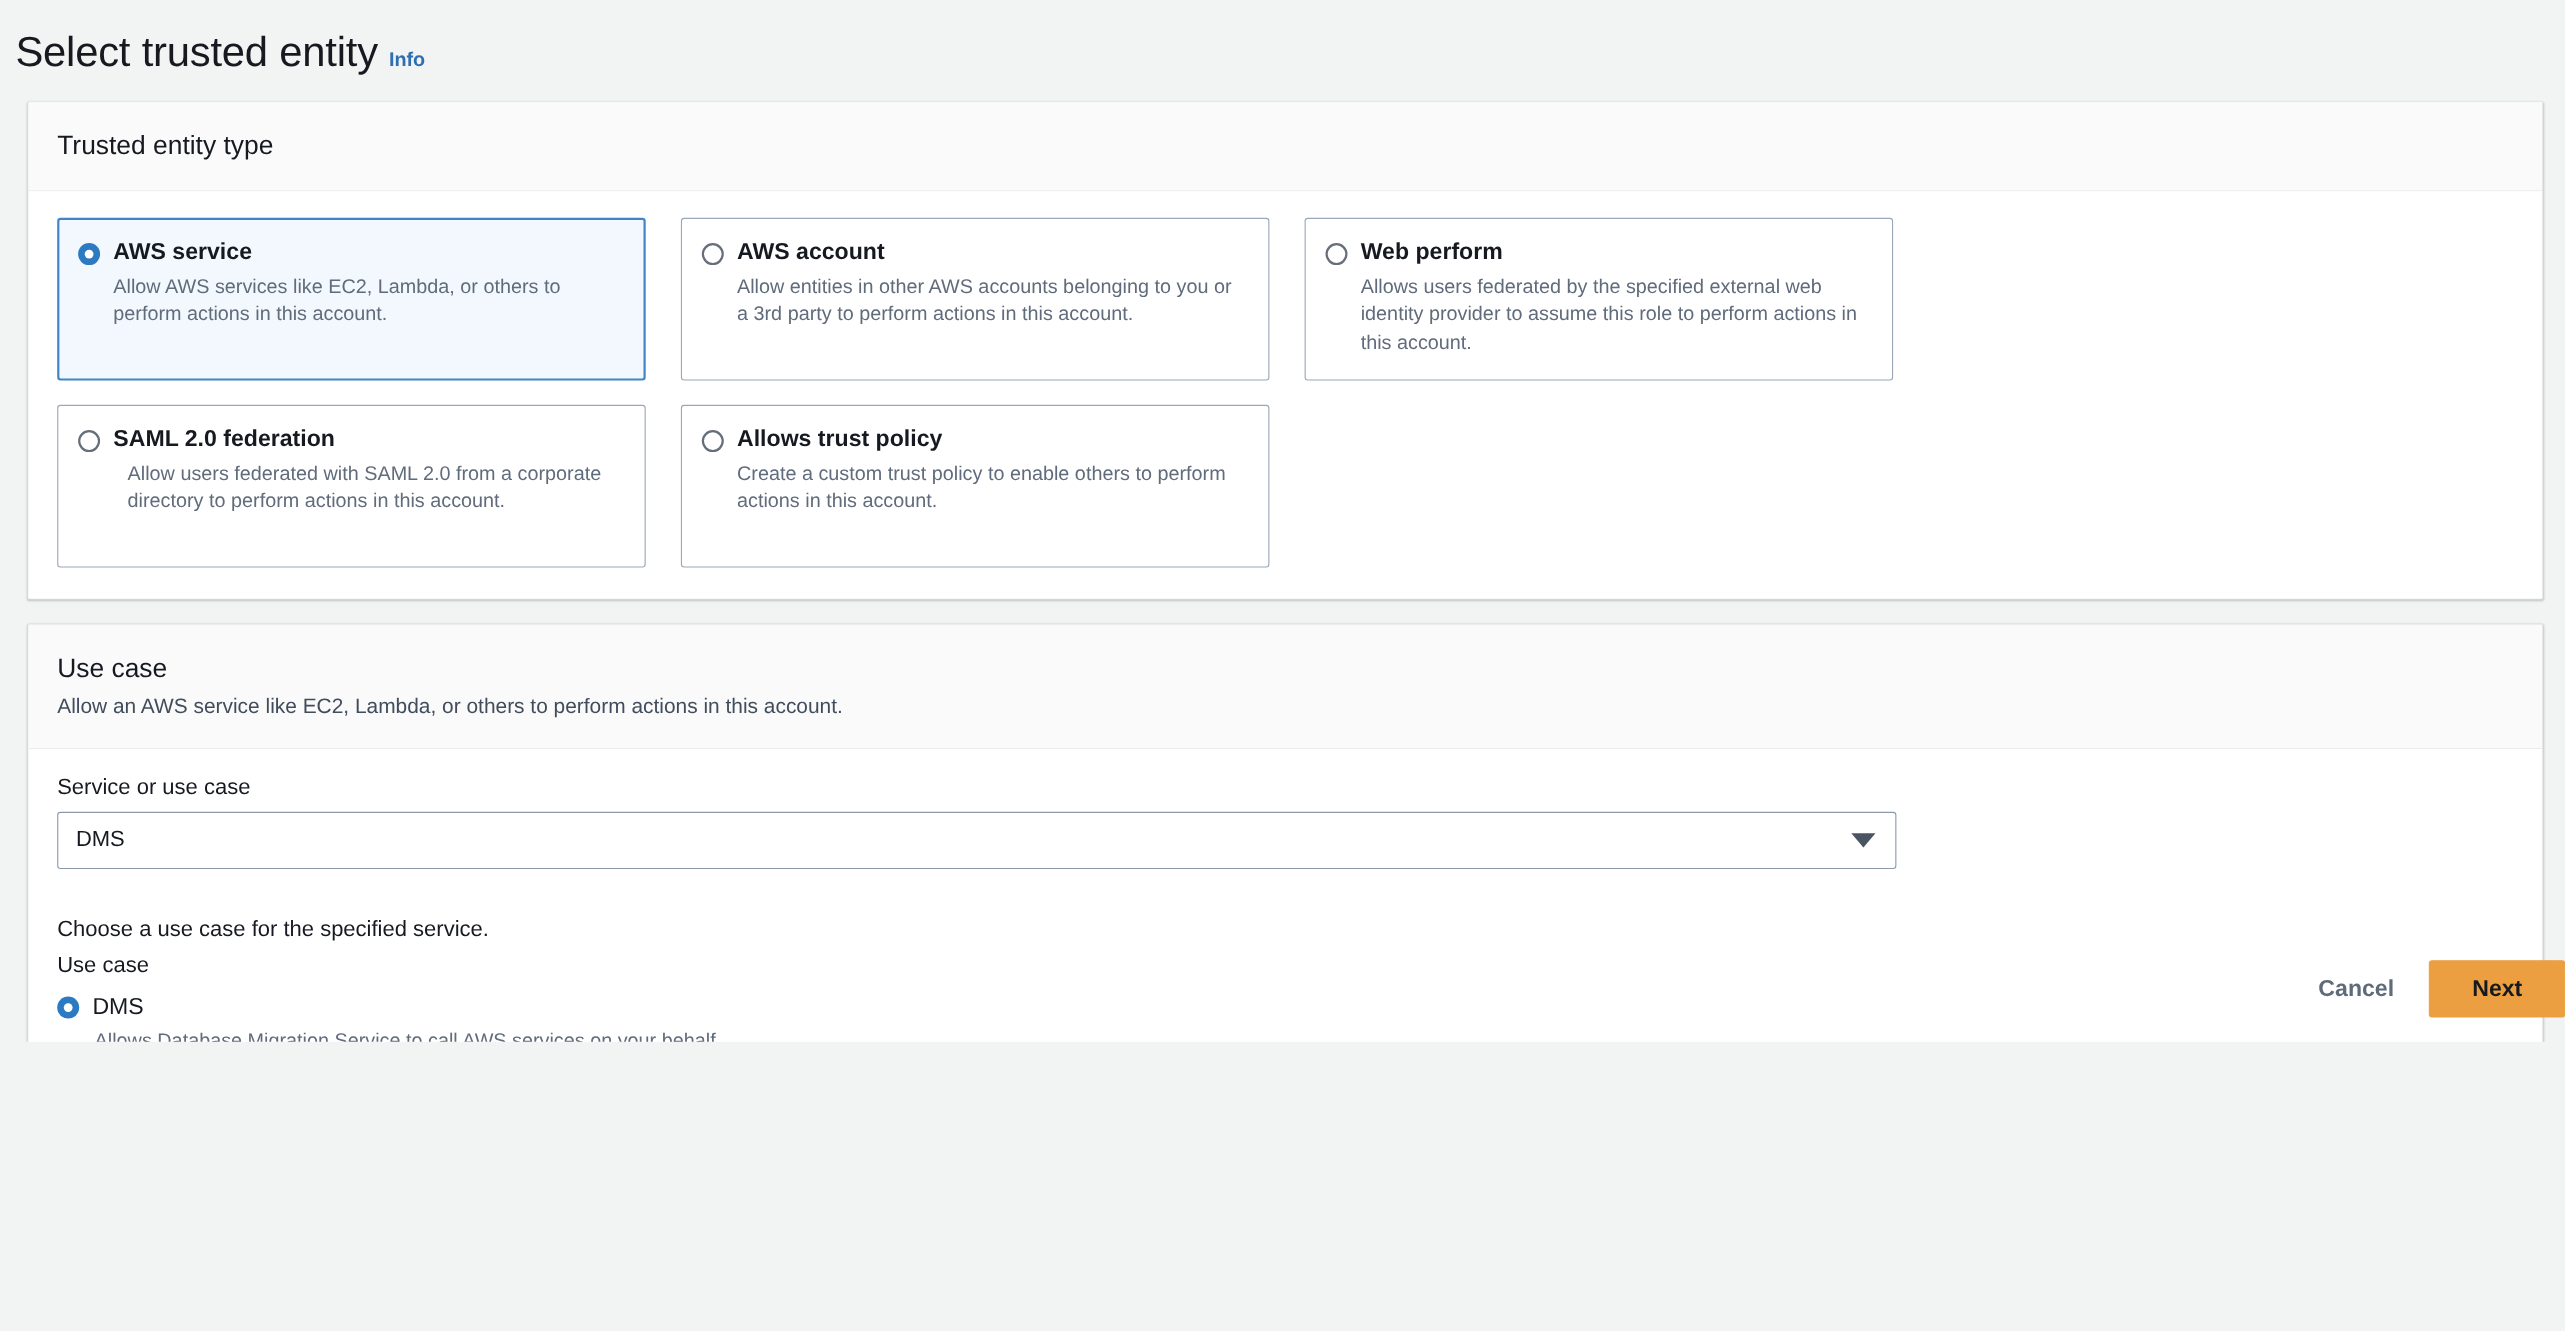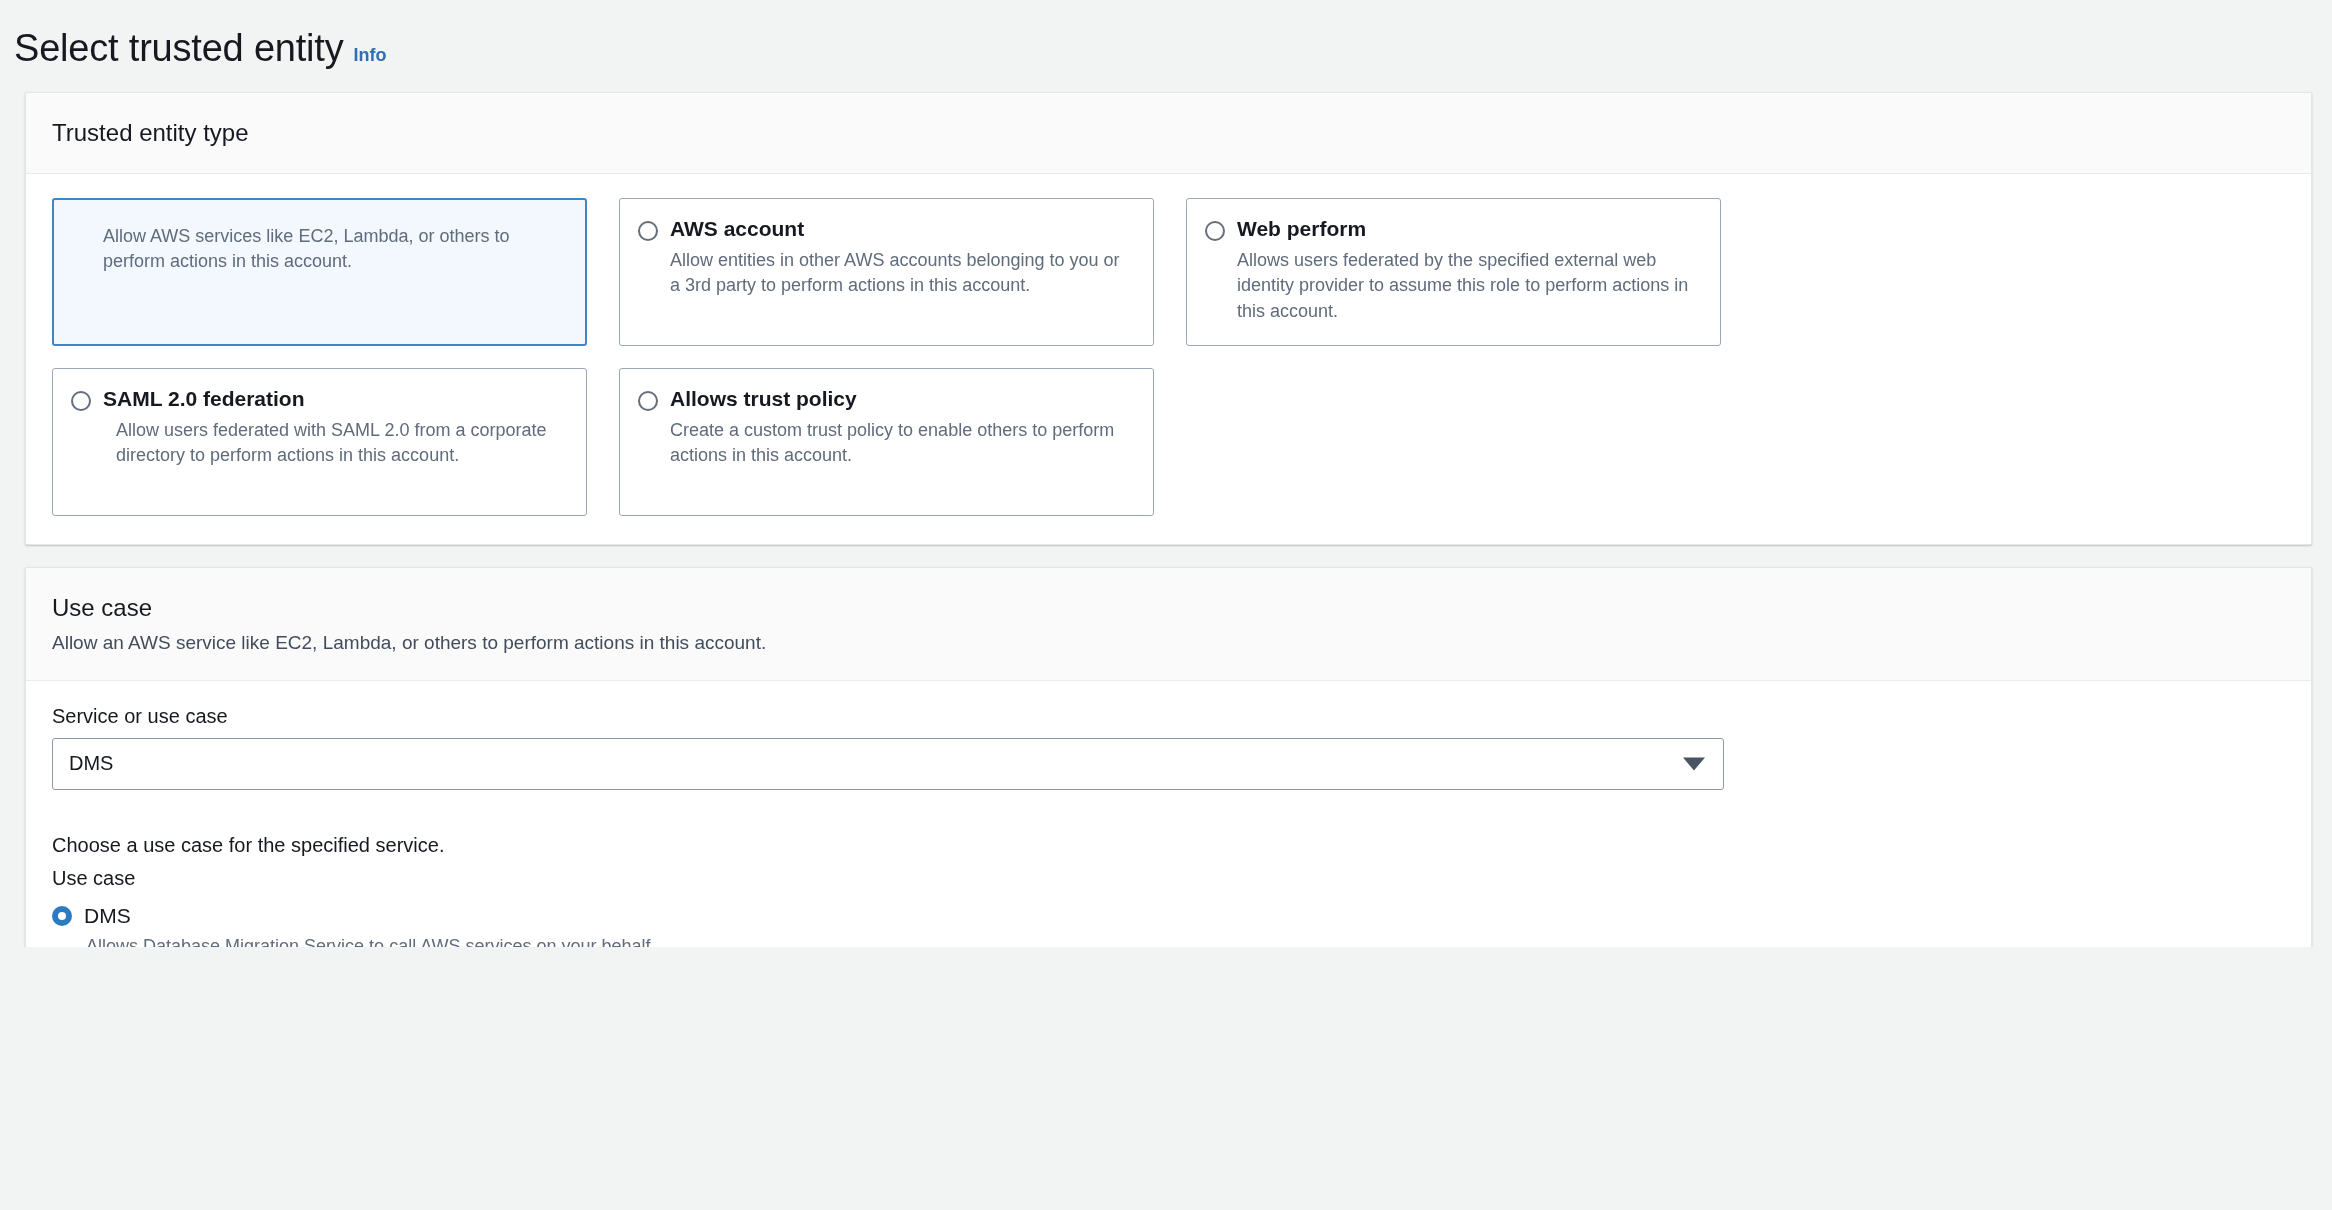--- a/index.html
+++ b/index.html
@@ -153,20 +153,24 @@
 
   <div class="panel">
     <div class="panel-header">
       <h2>Trusted entity type</h2>
     </div>
     <div class="panel-body">
 
       <div class="tile-row">
 
         <div class="tile selected">
+          <div class="tile-head">
+            <span class="radio on"></span>
+            <span class="tile-label">AWS service</span>
+          </div>
           <div class="tile-desc indent-b">Allow AWS services like EC2, Lambda, or others to perform actions in this account.</div>
         </div>
 
         <div class="tile">
           <div class="tile-head">
             <span class="radio"></span>
             <span class="tile-label">AWS account</span>
           </div>
           <div class="tile-desc indent-b">Allow entities in other AWS accounts belonging to you or a 3rd party to perform actions in this account.</div>
         </div>
@@ -225,14 +229,18 @@
         <div class="usecase-head">
           <span class="radio on"></span>
           <span class="usecase-name">DMS</span>
         </div>
         <div class="usecase-desc">Allows Database Migration Service to call AWS services on your behalf.</div>
       </div>
 
     </div>
   </div>
 
+  <div class="footer">
+    <button class="btn-cancel">Cancel</button>
+    <button class="btn-next">Next</button>
+  </div>
 
 </div>
 
 </body></html>

